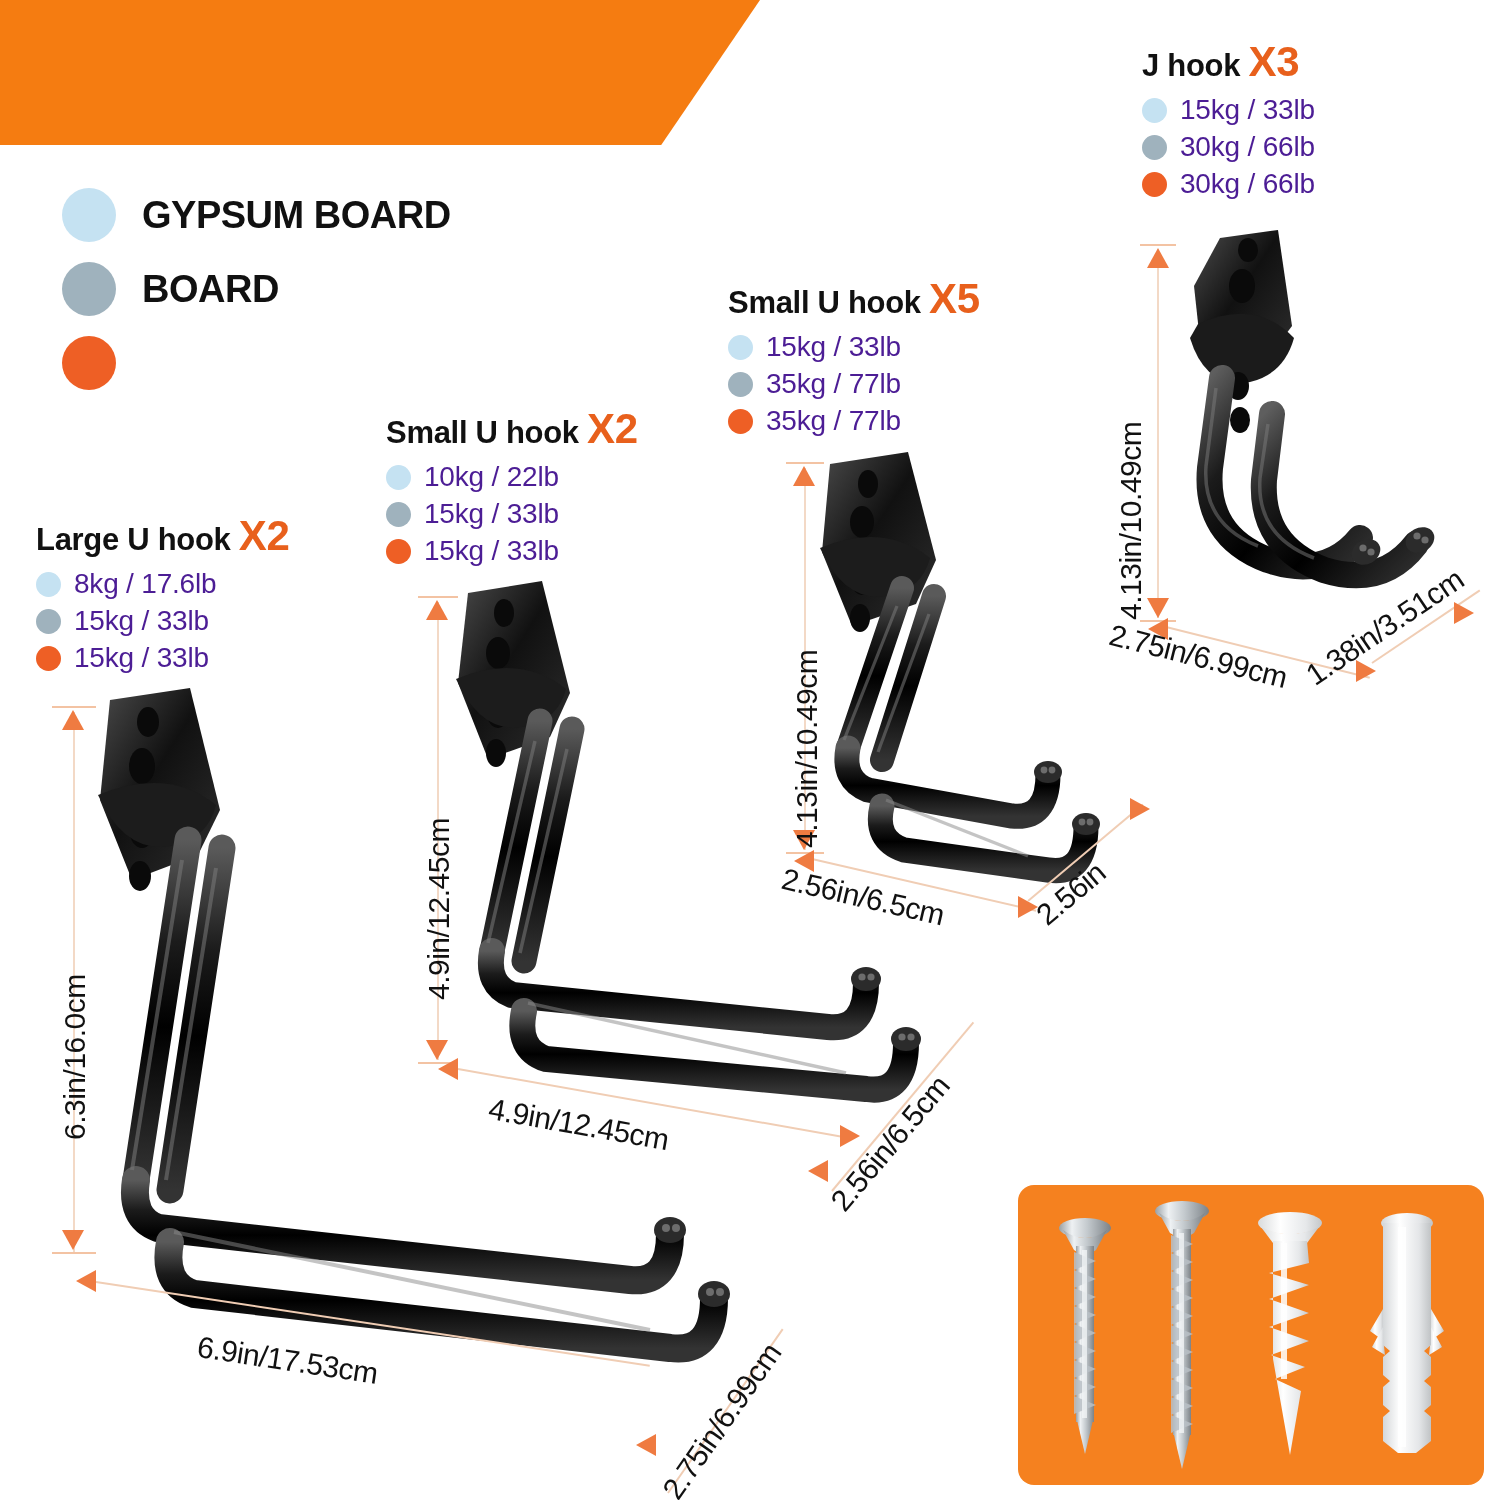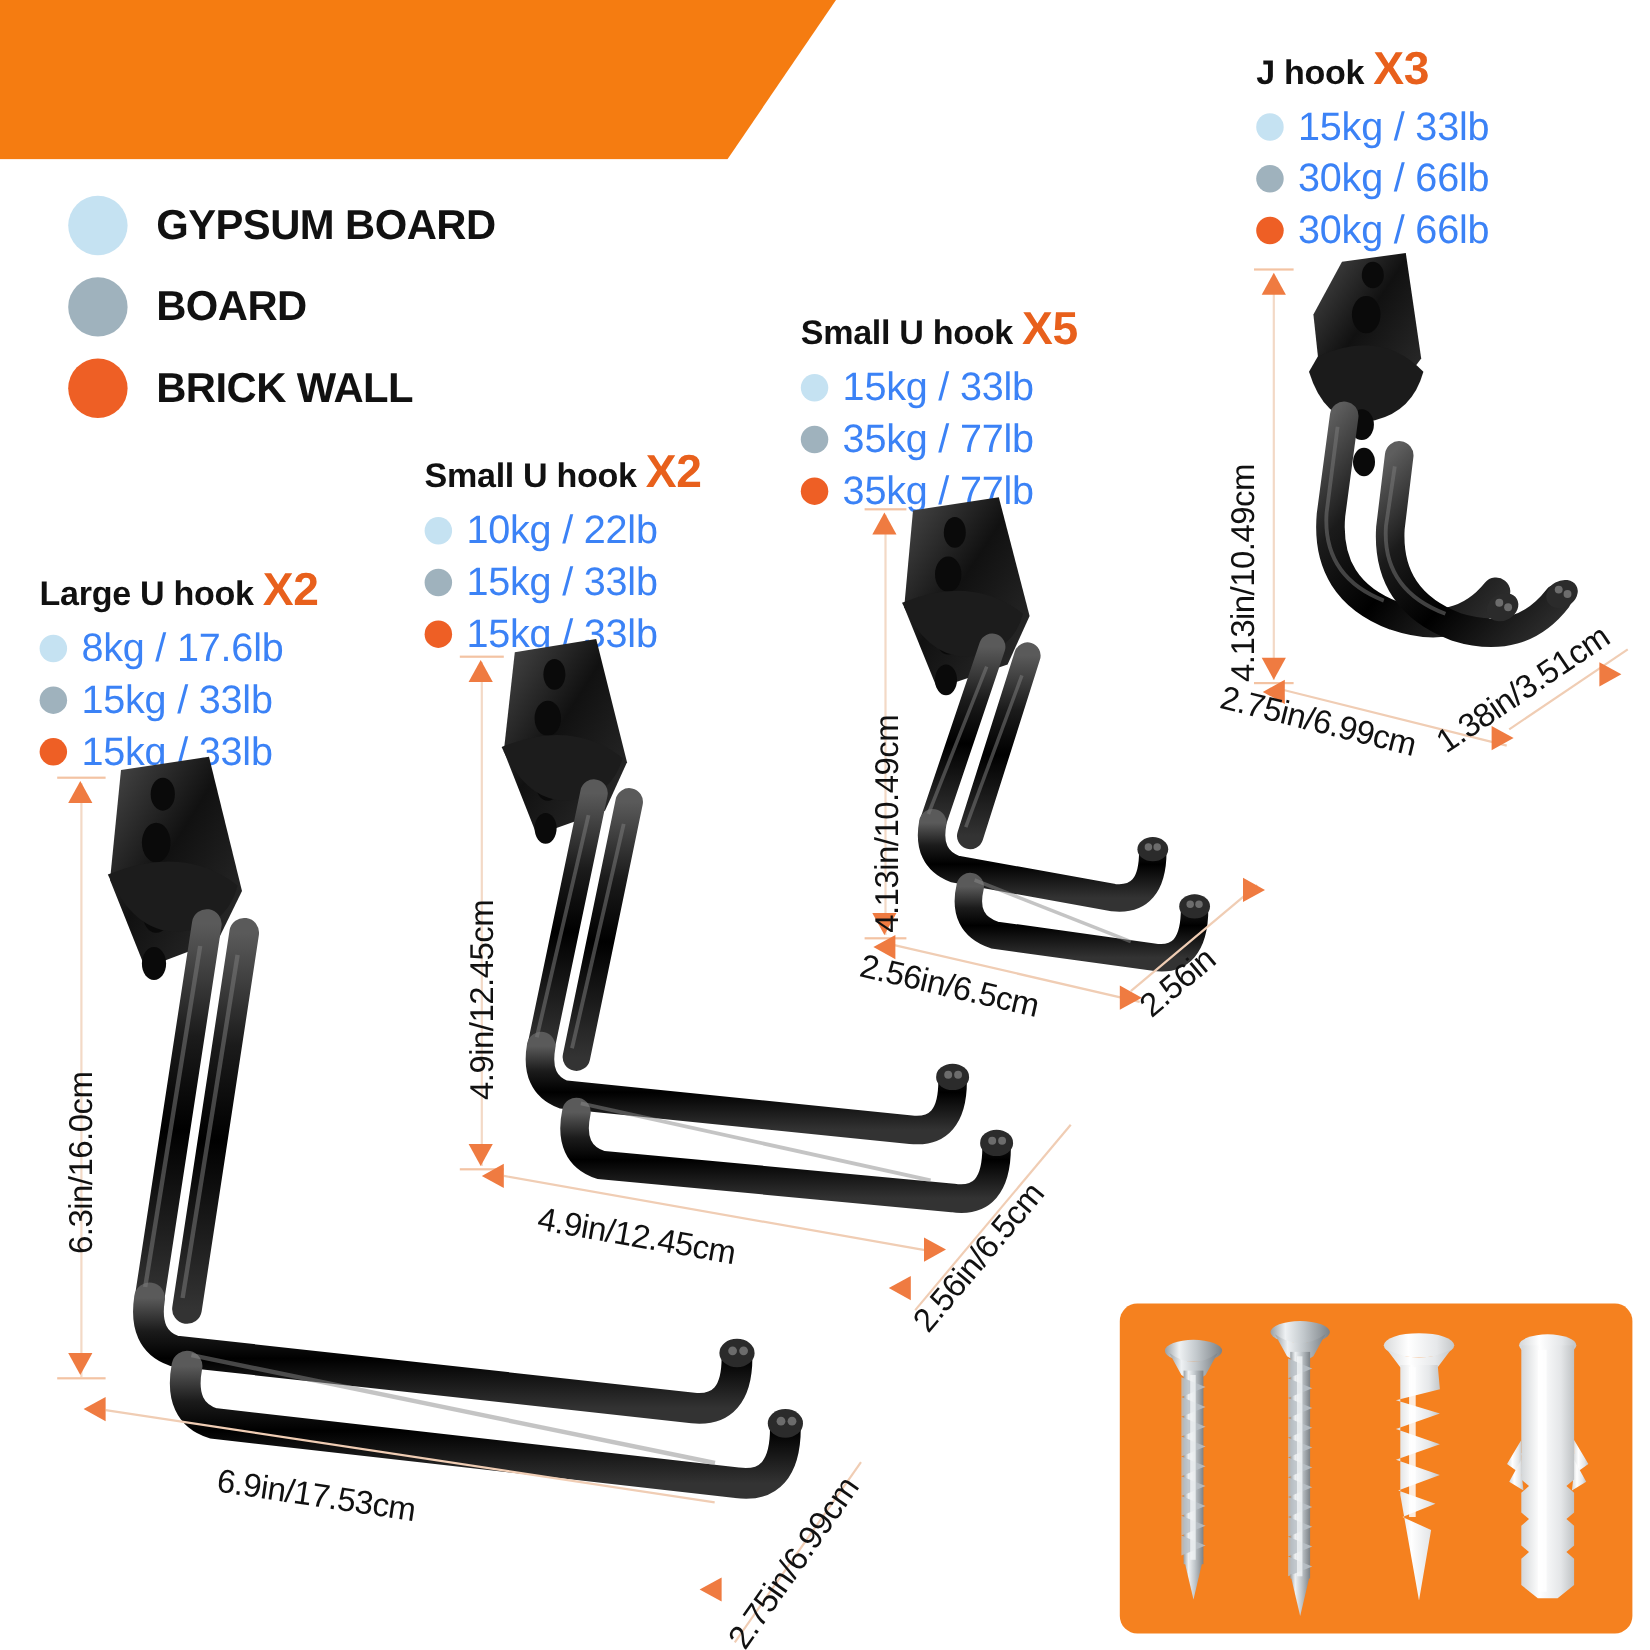--- a/index.html
+++ b/index.html
@@ -27,21 +27,21 @@
     height: 145px;
     background: #f57c11;
     -webkit-clip-path: polygon(0 0, 100% 0, 87% 100%, 0 100%);
     clip-path: polygon(0 0, 100% 0, 87% 100%, 0 100%);
   }
 
   
   .legend {
     position: absolute;
     left: 62px;
-    top: 168px;
+    top: 178px;
   }
   .legend-row {
     display: flex;
     align-items: center;
     height: 74px;
   }
   .legend-dot {
     width: 54px;
     height: 54px;
     border-radius: 50%;
@@ -78,22 +78,22 @@
     margin-bottom: 5px;
   }
   .spec-dot {
     width: 25px;
     height: 25px;
     border-radius: 50%;
     flex: 0 0 auto;
   }
   .spec-text {
     margin-left: 13px;
-    font-size: 36px;
-    color: #3b82f6;
+    font-size: 28px;
+    color: #4c1d95;
     white-space: nowrap;
     letter-spacing: -0.2px;
   }
 
   
   .dim {
     position: absolute;
     font-size: 30px;
     color: #111111;
     white-space: nowrap;
@@ -179,21 +179,20 @@
     <div class="legend-row">
       <span class="legend-dot" style="background:#c5e2f2"></span>
       <span class="legend-label">GYPSUM BOARD</span>
     </div>
     <div class="legend-row">
       <span class="legend-dot" style="background:#9fb2bd"></span>
       <span class="legend-label">BOARD</span>
     </div>
     <div class="legend-row">
       <span class="legend-dot" style="background:#ee5f25"></span>
-      <span class="legend-label">BRICK WALL</span>
     </div>
   </div>
 
   <div class="spec" style="left:1142px; top:38px;">
     <div class="spec-title">
       <span>J hook</span>
       <span class="qty">X3</span>
     </div>
     <div class="spec-row">
       <span class="spec-dot" style="background:#c5e2f2"></span>

